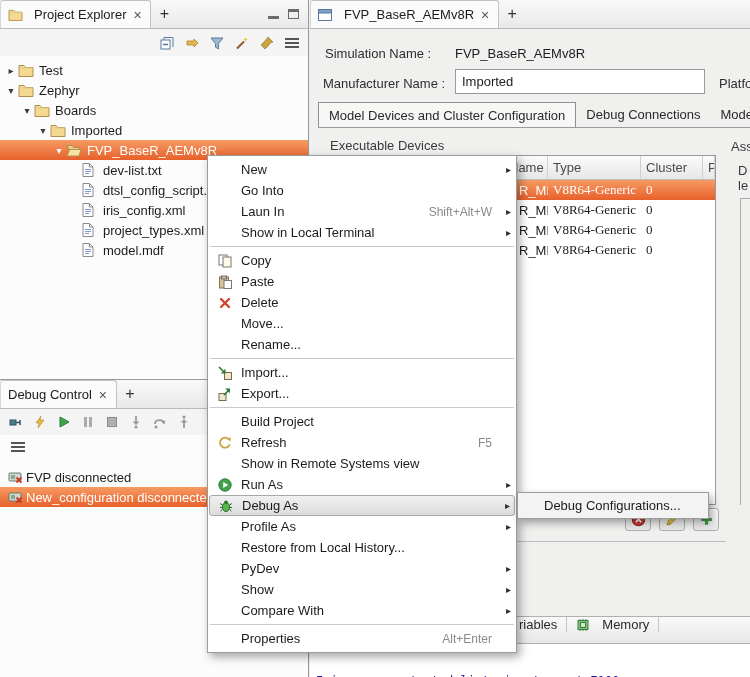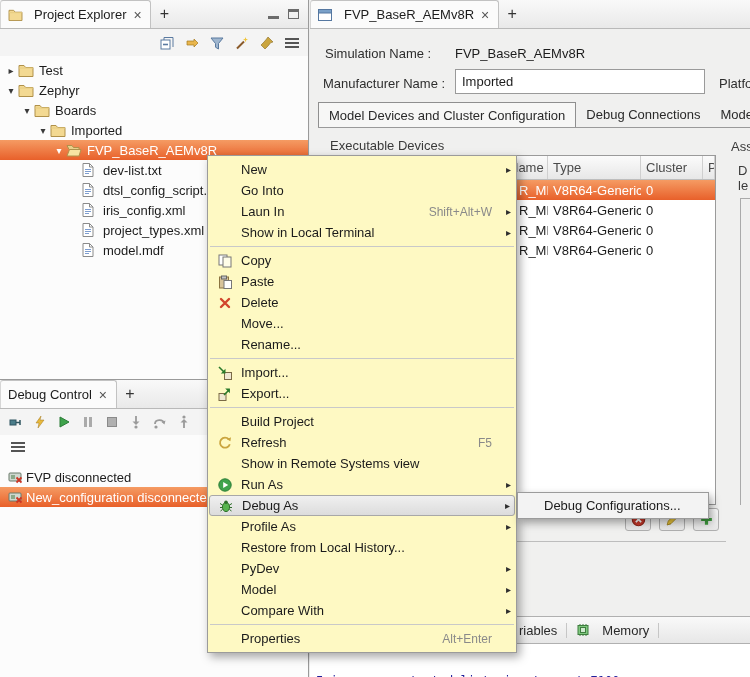--- a/index.html
+++ b/index.html
@@ -72,41 +72,41 @@
   .dtable { position:absolute; left:8px; top:155px; width:398px; height:350px; background:#fff; border:1px solid #9a9a9a; overflow:hidden; }
   .thead { height:24px; display:flex; background:linear-gradient(#fbfbfb,#e7e7e7); border-bottom:1px solid #bdbdbd; color:#4a4a4a; }
   .th { display:flex; align-items:center; border-right:1px solid #cfcfcf; overflow:hidden; white-space:nowrap; }
   .col-name { width:229px; } .col-type { width:93px; } .col-cluster { width:62px; } .col-p { flex:1; }
   .th.col-name span { padding-left:190px; }
   .th.col-type span, .th.col-cluster span, .th.col-p span { padding-left:5px; }
   .tr { height:20px; display:flex; align-items:center; white-space:nowrap; }
   .tr.sel { background:linear-gradient(var(--sel_top,#f59b63), var(--sel_bottom,#e8602a)); color:#fff; }
   .td { overflow:hidden; white-space:nowrap; }
   .td.col-name { padding-left:200px; }
-  .td.col-type, .td.col-cluster { padding-left:5px; }
+  .td.col-type, .td.col-cluster { padding-left:5px;font-family:Liberation Serif, serif; }
   .side-frag { position:absolute; color:#3a3a3a; white-space:nowrap; }
   .side-box { position:absolute; left:430px; top:198px; width:10px; height:307px; border-left:1px solid #aaa; border-top:1px solid #aaa; }
   .tbtn {
     position:absolute; top:508px; width:26px; height:23px;
     border:1px solid #b0b0b0; border-radius:3px; background:linear-gradient(#fdfdfd,#e7e7e7);
     display:flex; align-items:center; justify-content:center;
   }
   .group-bottom { position:absolute; left:4px; top:541px; width:412px; border-top:1px solid #bdbdbd; }
 
   .bstack { position:absolute; left:0; top:616px; width:440px; height:61px; }
-  .btabbar { height:28px; display:flex; align-items:center; background:linear-gradient(#f9f9f9,#e7e7e7); border-top:1px solid #b0b0b0; border-bottom:1px solid #b0b0b0; }
+  .btabbar { height:28px; display:flex; align-items:flex-start; background:linear-gradient(#f9f9f9,#e7e7e7); border-top:1px solid #b0b0b0; border-bottom:1px solid #b0b0b0; }
   .bspacer { width:200px; }
   .btab { display:flex; align-items:center; gap:5px; padding:0 9px; white-space:nowrap; border-right:1px solid #c6c6c6; color:#2a2a2a; }
   .btab.dark { background:var(--dark_tab,#4a4a4a); color:#fff; border-radius:3px 3px 0 0; flex:1; }
   .console { height:33px; background:#fff; padding:2px 0 0 6px; font-family:"DejaVu Sans Mono", monospace; font-size:12px; line-height:14px; color:var(--console_text,#20209c); white-space:pre; overflow:hidden; }
 
   
   #cmenu {
     position:absolute; left:207px; top:155px; width:310px; height:498px; z-index:50;
-    background:#fef9c3; border:1px solid #9b9b9b; box-shadow:3px 4px 9px rgba(0,0,0,.35); padding:3px 0;
+    background:#ffffff; border:1px solid #9b9b9b; box-shadow:3px 4px 9px rgba(0,0,0,.35); padding:3px 0;
   }
   .mi { height:21px; display:flex; align-items:center; margin:0 1px; padding-right:4px; }
   .mi.hl { background:linear-gradient(#f0f0f0,#dcdcdc); border:1px solid #a8a8a8; border-radius:3px; }
   .mico { width:32px; flex:none; display:flex; justify-content:center; align-items:center; }
   .mlabel { color:#1b1b1b; }
   .maccel { margin-left:auto; color:#8a8a8a; font-size:12px; padding-right:7px; }
   .marrow { width:12px; flex:none; color:#2e2e2e; font-size:10px; text-align:right; visibility:hidden; }
   .marrow.has { visibility:visible; }
   .marrow.has::after { content:"▸"; }
   .msep { border-top:1px solid #c9c9c9; margin:3px 2px; }
@@ -728,21 +728,21 @@
         <span class="marrow"></span>
       </div>
     <div class="mi">
         <span class="mico"></span>
         <span class="mlabel">PyDev</span>
         <span class="maccel"></span>
         <span class="marrow has"></span>
       </div>
     <div class="mi">
         <span class="mico"></span>
-        <span class="mlabel">Model</span>
+        <span class="mlabel">Show</span>
         <span class="maccel"></span>
         <span class="marrow has"></span>
       </div>
     <div class="mi">
         <span class="mico"></span>
         <span class="mlabel">Compare With</span>
         <span class="maccel"></span>
         <span class="marrow has"></span>
       </div>
     <div class="msep"></div>

